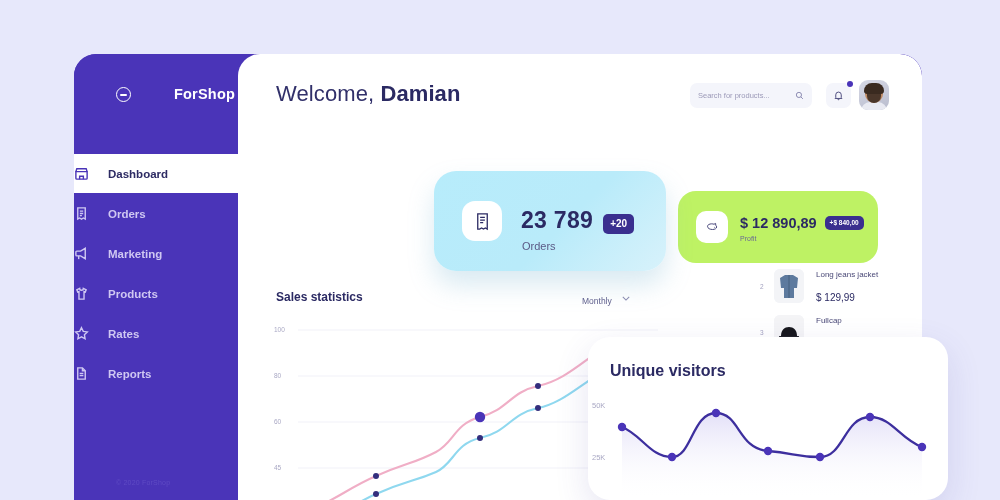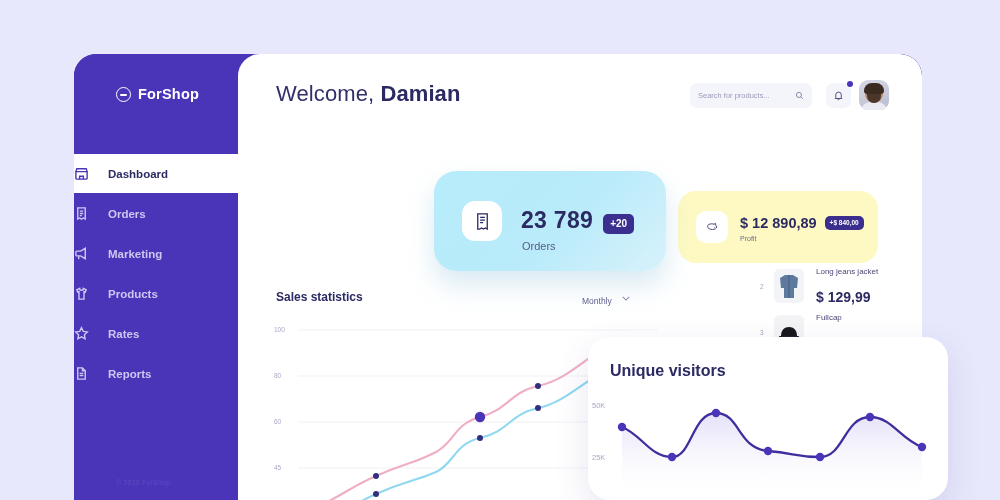--- a/index.html
+++ b/index.html
@@ -29,21 +29,21 @@
     margin: 32px 0 0 42px;
   }
   .brand-mark {
     width: 15px; height: 15px; border-radius: 50%;
     border: 1.6px solid #ffffff; position: relative; flex: none;
   }
   .brand-mark::after {
     content: ""; position: absolute; left: 3px; top: 6.5px;
     width: 7px; height: 1.6px; background: #fff; border-radius: 1px;
   }
-  .brand-name { color: #fff; font-size: 14.5px; font-weight: 700; letter-spacing: .2px; }
+  .brand-name { color: #fff; font-size: 14.5px; font-weight: 700; letter-spacing: .2px; margin-left: 36px; }
 
   .nav { margin-top: 52px; }
   .nav-item {
     position: relative; height: 39px; display: flex; align-items: center;
     gap: 19px; color: #cfc7f2; font-size: 11.5px;
     font-weight: 600; margin-bottom: 1px;
   }
   .nav-item .ico { width: 15px; height: 15px; flex: none; display:block; }
   .nav-item.active {
     background: #ffffff; color: #2d2b63;
@@ -105,21 +105,21 @@
 
   
   .card-orders {
     position: absolute; left: 196px; top: 117px; width: 232px; height: 100px;
     background: linear-gradient(135deg,#b7ecfb 0%,#b9ebfa 55%,#d8f2fb 100%);
     border-radius: 22px; z-index: 6;
     box-shadow: 0 14px 26px rgba(120,180,210,.28);
   }
   .card-profit {
     position: absolute; left: 440px; top: 137px; width: 200px; height: 72px;
-    background: #fef9c3; border-radius: 18px; z-index: 5;
+    background: #bef264; border-radius: 18px; z-index: 5;
   }
   .card-ico {
     position: absolute; background: #fff; border-radius: 13px;
     display: flex; align-items: center; justify-content: center;
   }
   .card-orders .card-ico { left: 28px; top: 30px; width: 40px; height: 40px; }
   .card-profit .card-ico { left: 18px; top: 20px; width: 32px; height: 32px; border-radius: 10px;}
   .big-num { font-size: 23px; font-weight: 700; color: #2b2a63; letter-spacing: .3px; }
   .sub-lbl { font-size: 11px; color: #5b5a86; margin-top: 2px; }
   .badge {
@@ -162,21 +162,21 @@
   .prod {
     position: absolute; left: 522px; width: 200px; height: 44px;
     display: flex; align-items: center;
   }
   .prod-rank { width: 14px; font-size: 6.5px; color: #a3a2c0; flex: none; }
   .prod-thumb {
     width: 30px; height: 34px; border-radius: 6px; flex: none; margin-right: 12px;
     background: #f2f3f8; position: relative; overflow: hidden;
   }
   .prod-name { font-size: 8px; color: #4a4977; }
-  .prod-price { font-size: 14px; font-weight: 700; color: #2b2a63; margin-top: 13px; }
+  .prod-price { font-size: 10px; font-weight: 400; color: #2b2a63; margin-top: 13px; }
 
   
   .uv-panel {
     position: absolute; left: 588px; top: 337px; width: 360px; height: 163px;
     background: #fff; border-radius: 22px;
     box-shadow: 0 12px 34px rgba(80,70,160,.14);
     z-index: 9; overflow: hidden;
   }
   .uv-title { position: absolute; left: 22px; top: 25px; font-size: 16px; font-weight: 700; color: #2b2a63; }
   .dd-uv {

